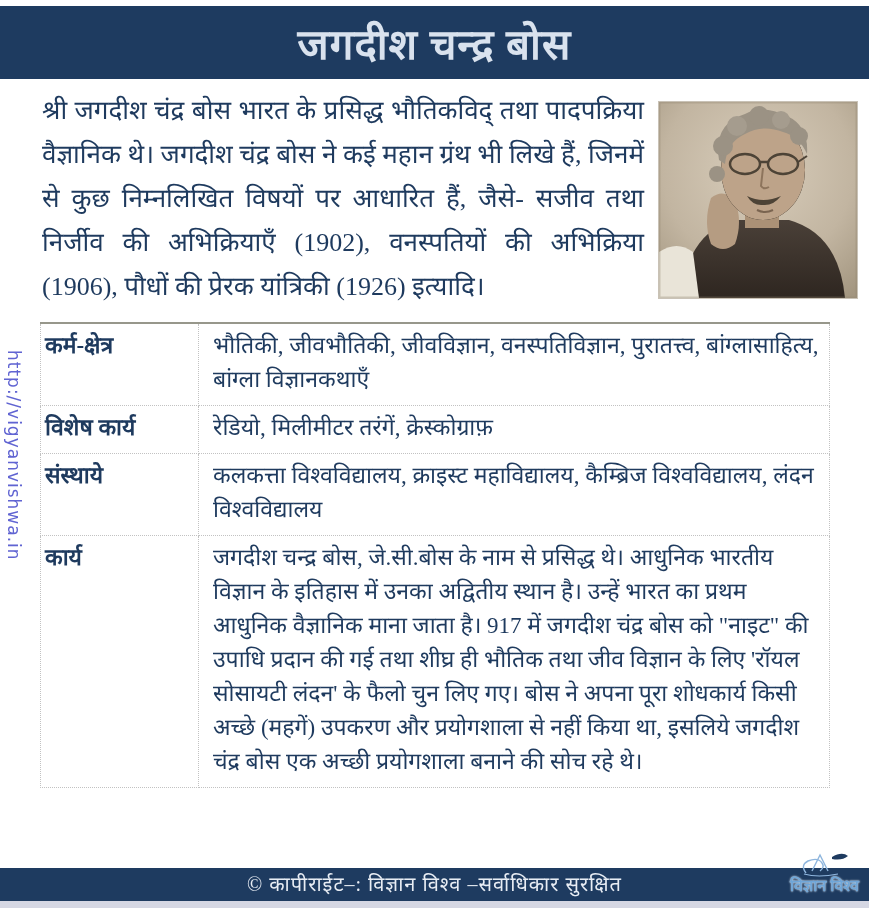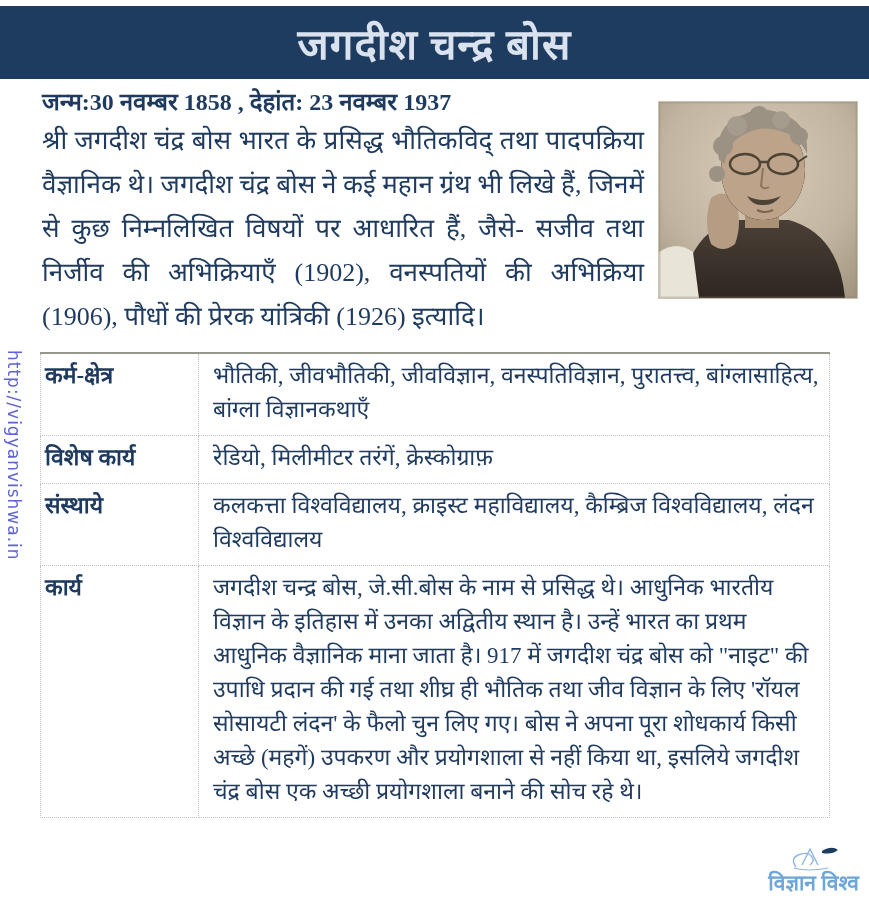--- a/index.html
+++ b/index.html
@@ -115,21 +115,21 @@
   }
   .logo {
     position: absolute;
     right: 10px;
     bottom: 12px;
     text-align: center;
     z-index: 2;
   }
   .logo .swan { display: block; margin: 0 auto -3px auto; }
   .logo .logo-text {
-    font-size: 21px;
+    font-size: 16px;
     font-weight: bold;
     color: #6fa6d8;
     text-shadow: 0 0 2px #ffffff;
   }
 </style>
 </head>
 <body>
 
 <div class="page">
 
@@ -182,21 +182,20 @@
         <path d="M104 66 L102 84 Q105 88 110 85" fill="none" stroke="#8d745c" stroke-width="2"></path>
 
         <path d="M88 94 Q104 102 122 94 Q114 104 104 103 Q94 104 88 94" fill="#4d4336"></path>
 
         <path d="M98 108 Q106 112 114 108" fill="none" stroke="#7a6450" stroke-width="2"></path>
 
         <rect x="0" y="0" width="198" height="196" fill="none" stroke="#8f8470" stroke-opacity="0.35" stroke-width="3"></rect>
       </svg>
     </div>
 
-    <div class="birth-line">जन्म:30 नवम्बर 1858 , देहांत: 23 नवम्बर 1937</div>
 
     <p class="intro">श्री जगदीश चंद्र बोस भारत के प्रसिद्ध भौतिकविद् तथा पादपक्रिया वैज्ञानिक थे। जगदीश चंद्र बोस ने कई महान ग्रंथ भी लिखे हैं, जिनमें से कुछ निम्नलिखित विषयों पर आधारित हैं, जैसे- सजीव तथा निर्जीव की अभिक्रियाएँ (1902), वनस्पतियों की अभिक्रिया (1906), पौधों की प्रेरक यांत्रिकी (1926) इत्यादि।</p>
   </div>
 
   <table class="info-table">
     <tbody>
       <tr>
         <td class="label">कर्म-क्षेत्र</td>
         <td class="value">भौतिकी, जीवभौतिकी, जीवविज्ञान, वनस्पतिविज्ञान, पुरातत्त्व, बांग्लासाहित्य, बांग्ला विज्ञानकथाएँ</td>
       </tr>
@@ -220,14 +219,20 @@
   <div class="logo">
     <svg class="swan" width="52" height="30" viewBox="0 0 52 30" xmlns="http://www.w3.org/2000/svg">
       <path d="M34 10 Q44 4 50 9 Q44 14 34 12 Z" fill="#1e3b60"></path>
       <path d="M8 26 Q2 18 10 14 Q20 10 24 16 Q27 20 22 24" fill="none" stroke="#8fb6de" stroke-width="1.4"></path>
       <path d="M14 24 L22 8 L30 24" fill="none" stroke="#8fb6de" stroke-width="1.4"></path>
       <path d="M6 27 Q20 31 40 27" fill="none" stroke="#8fb6de" stroke-width="1.2"></path>
     </svg>
     <span class="logo-text">विज्ञान विश्व</span>
   </div>
 
+  <div class="footer">
+    <div class="footer-bar">
+      <span>© कापीराईट–: विज्ञान विश्व –सर्वाधिकार सुरक्षित</span>
+    </div>
+    <div class="bottom-strip"></div>
+  </div>
 
 </div>
 
 </body></html>

